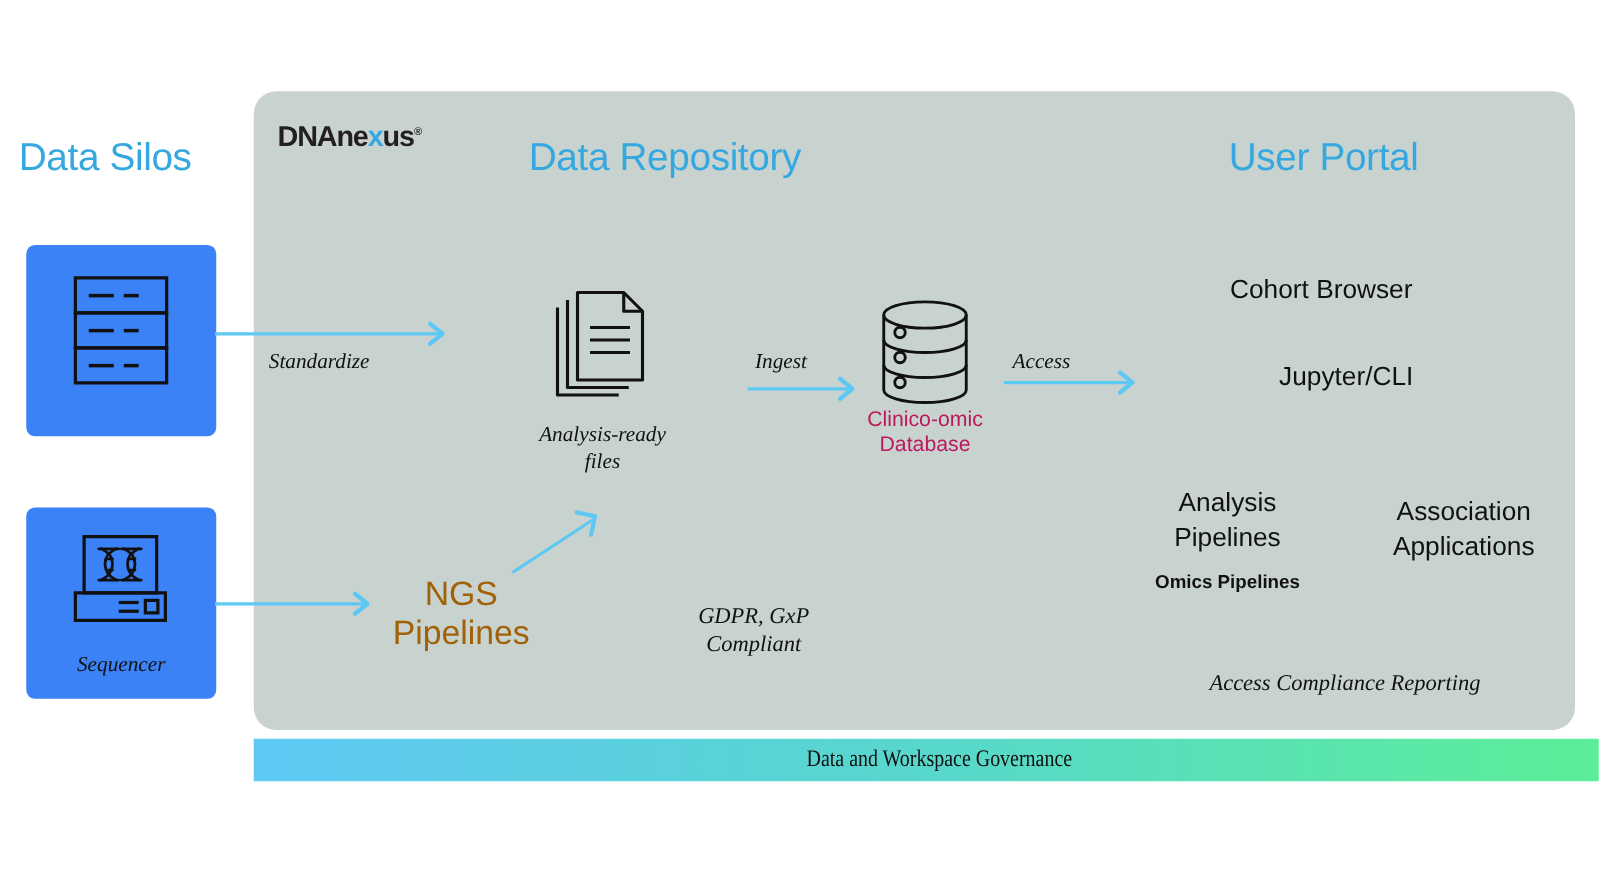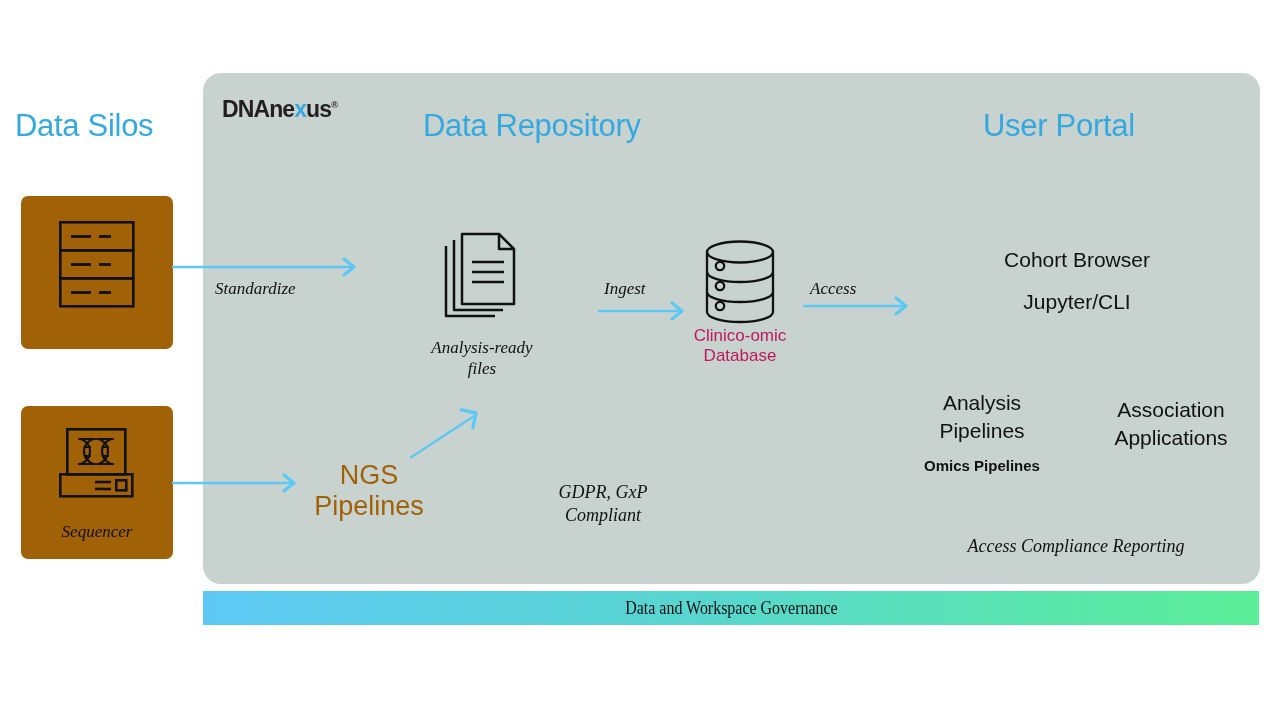--- a/index.html
+++ b/index.html
@@ -33,21 +33,21 @@
     left: 203px;
     top: 73px;
     width: 1057px;
     height: 511px;
     background: #c8d3d0;
     border-radius: 18px;
   }
 
   
   .silo-card {
-    background: #a16207;
+    background: #3b82f6;
     border-radius: 7px;
   }
   #silo-card-1 { left: 21px; top: 196px; width: 152px; height: 153px; }
   #silo-card-2 { left: 21px; top: 406px; width: 152px; height: 153px; }
 
   .silo-caption {
     font-family: "Liberation Serif", serif;
     font-style: italic;
     font-size: 17px;
     color: #111;
@@ -147,20 +147,21 @@
 
   
   .gov-bar {
     left: 203px;
     width: 1056px;
     height: 34px;
     background: linear-gradient(to right, #5ec8f5 0%, #58d7cc 50%, #5cee98 100%);
     display: flex;
     align-items: center;
     justify-content: center;
+    padding-left: 20px;
   }
   #gov-bar-1 { top: 591px; }
   #gov-bar-2 { top: 627px; }
   .gov-bar-label {
     font-family: "Liberation Serif", serif;
     font-size: 19px;
     color: #111;
     white-space: nowrap;
     transform: scaleX(0.84);
   }
@@ -290,21 +291,21 @@
 Pipelines</div>
 
   <svg class="abs" style="left:408px; top:408px;" width="78" height="52">
     <line x1="2" y1="50" x2="66" y2="8" stroke="#5ec8f5" stroke-width="2.6"></line>
     <polyline points="53,5 68,5 68,20" fill="none" stroke="#5ec8f5" stroke-width="3.4" stroke-linecap="round" stroke-linejoin="round" transform="rotate(12 68 5)"></polyline>
   </svg>
 
   <div class="abs" id="compliance-note" style="left:523px; top:481px; width:160px;">GDPR, GxP
 Compliant</div>
 
-  <div class="abs portal-item" style="left:937px; top:218px; width:280px;margin-top:28px;">Cohort Browser</div>
+  <div class="abs portal-item" style="left:917px; top:218px; width:280px;">Cohort Browser</div>
 
   <div class="abs portal-item" style="left:937px; top:288px; width:280px;">Jupyter/CLI</div>
 
   <div class="abs portal-item" style="left:902px; top:389px; width:160px;">Analysis
 Pipelines</div>
 
   <div class="abs portal-item" style="left:1090px; top:396px; width:162px;">Association
 Applications</div>
 
   <div class="abs portal-item-small" style="left:902px; top:457px; width:160px;">Omics Pipelines</div>

